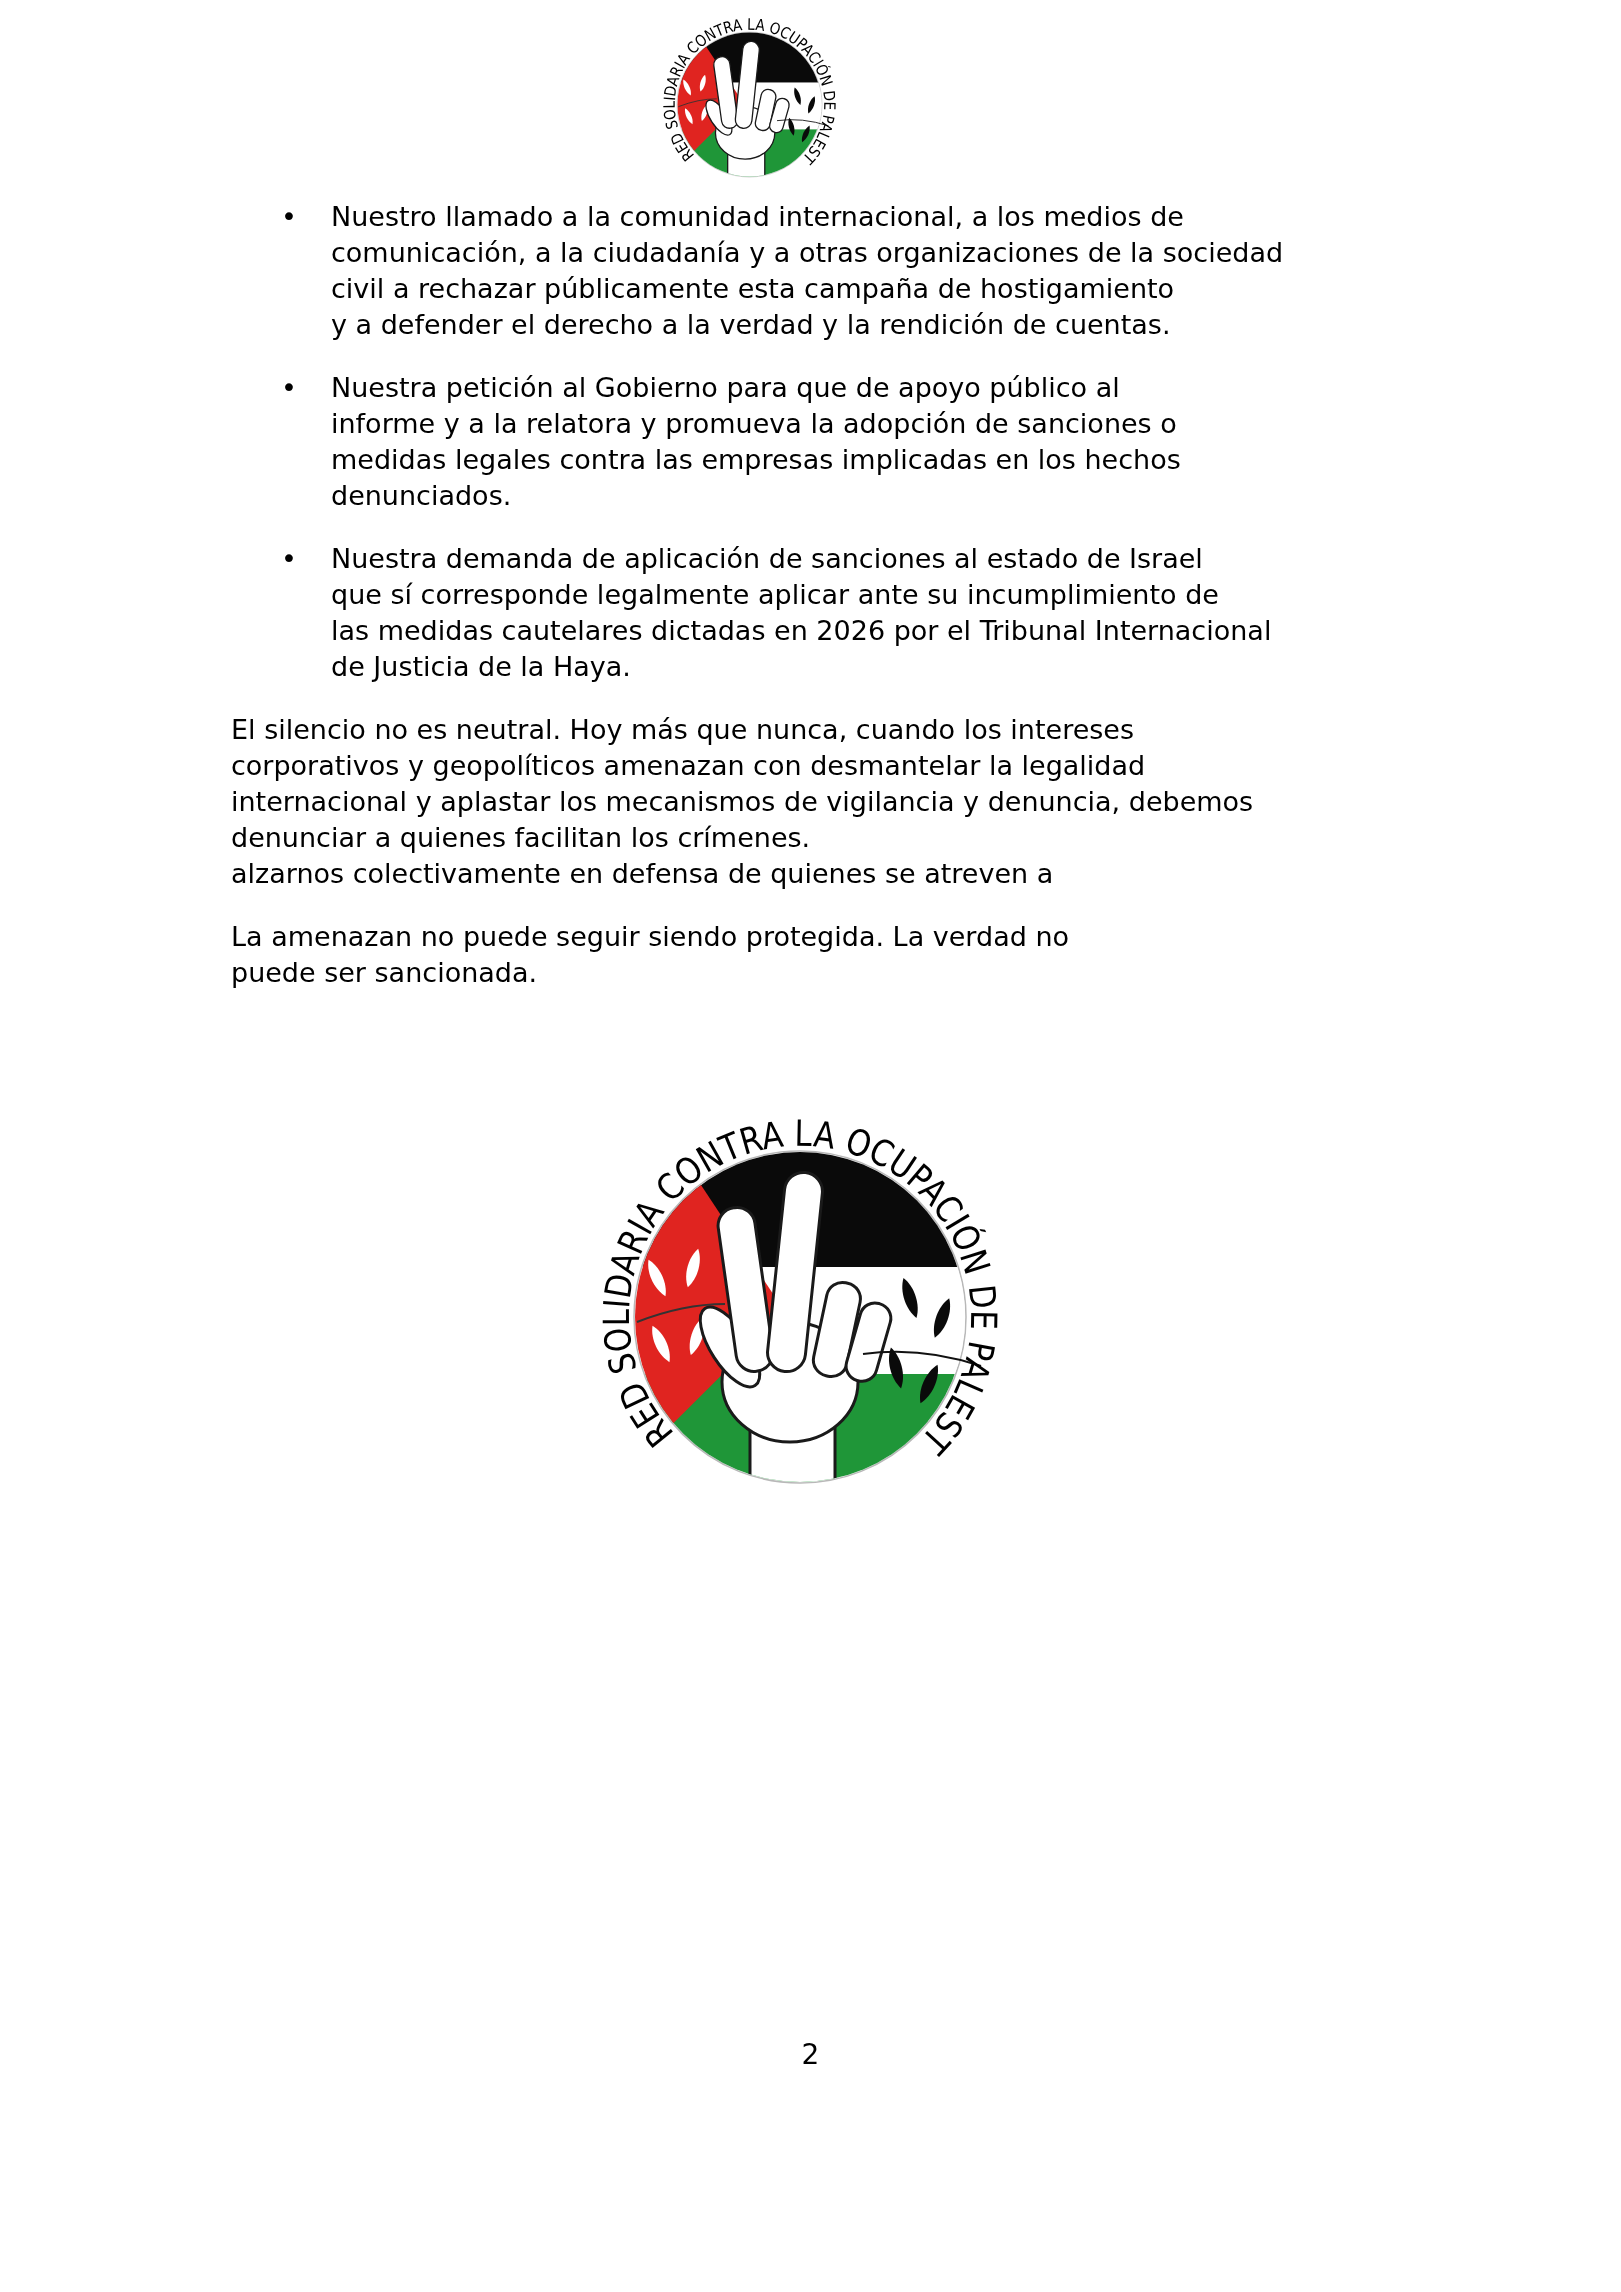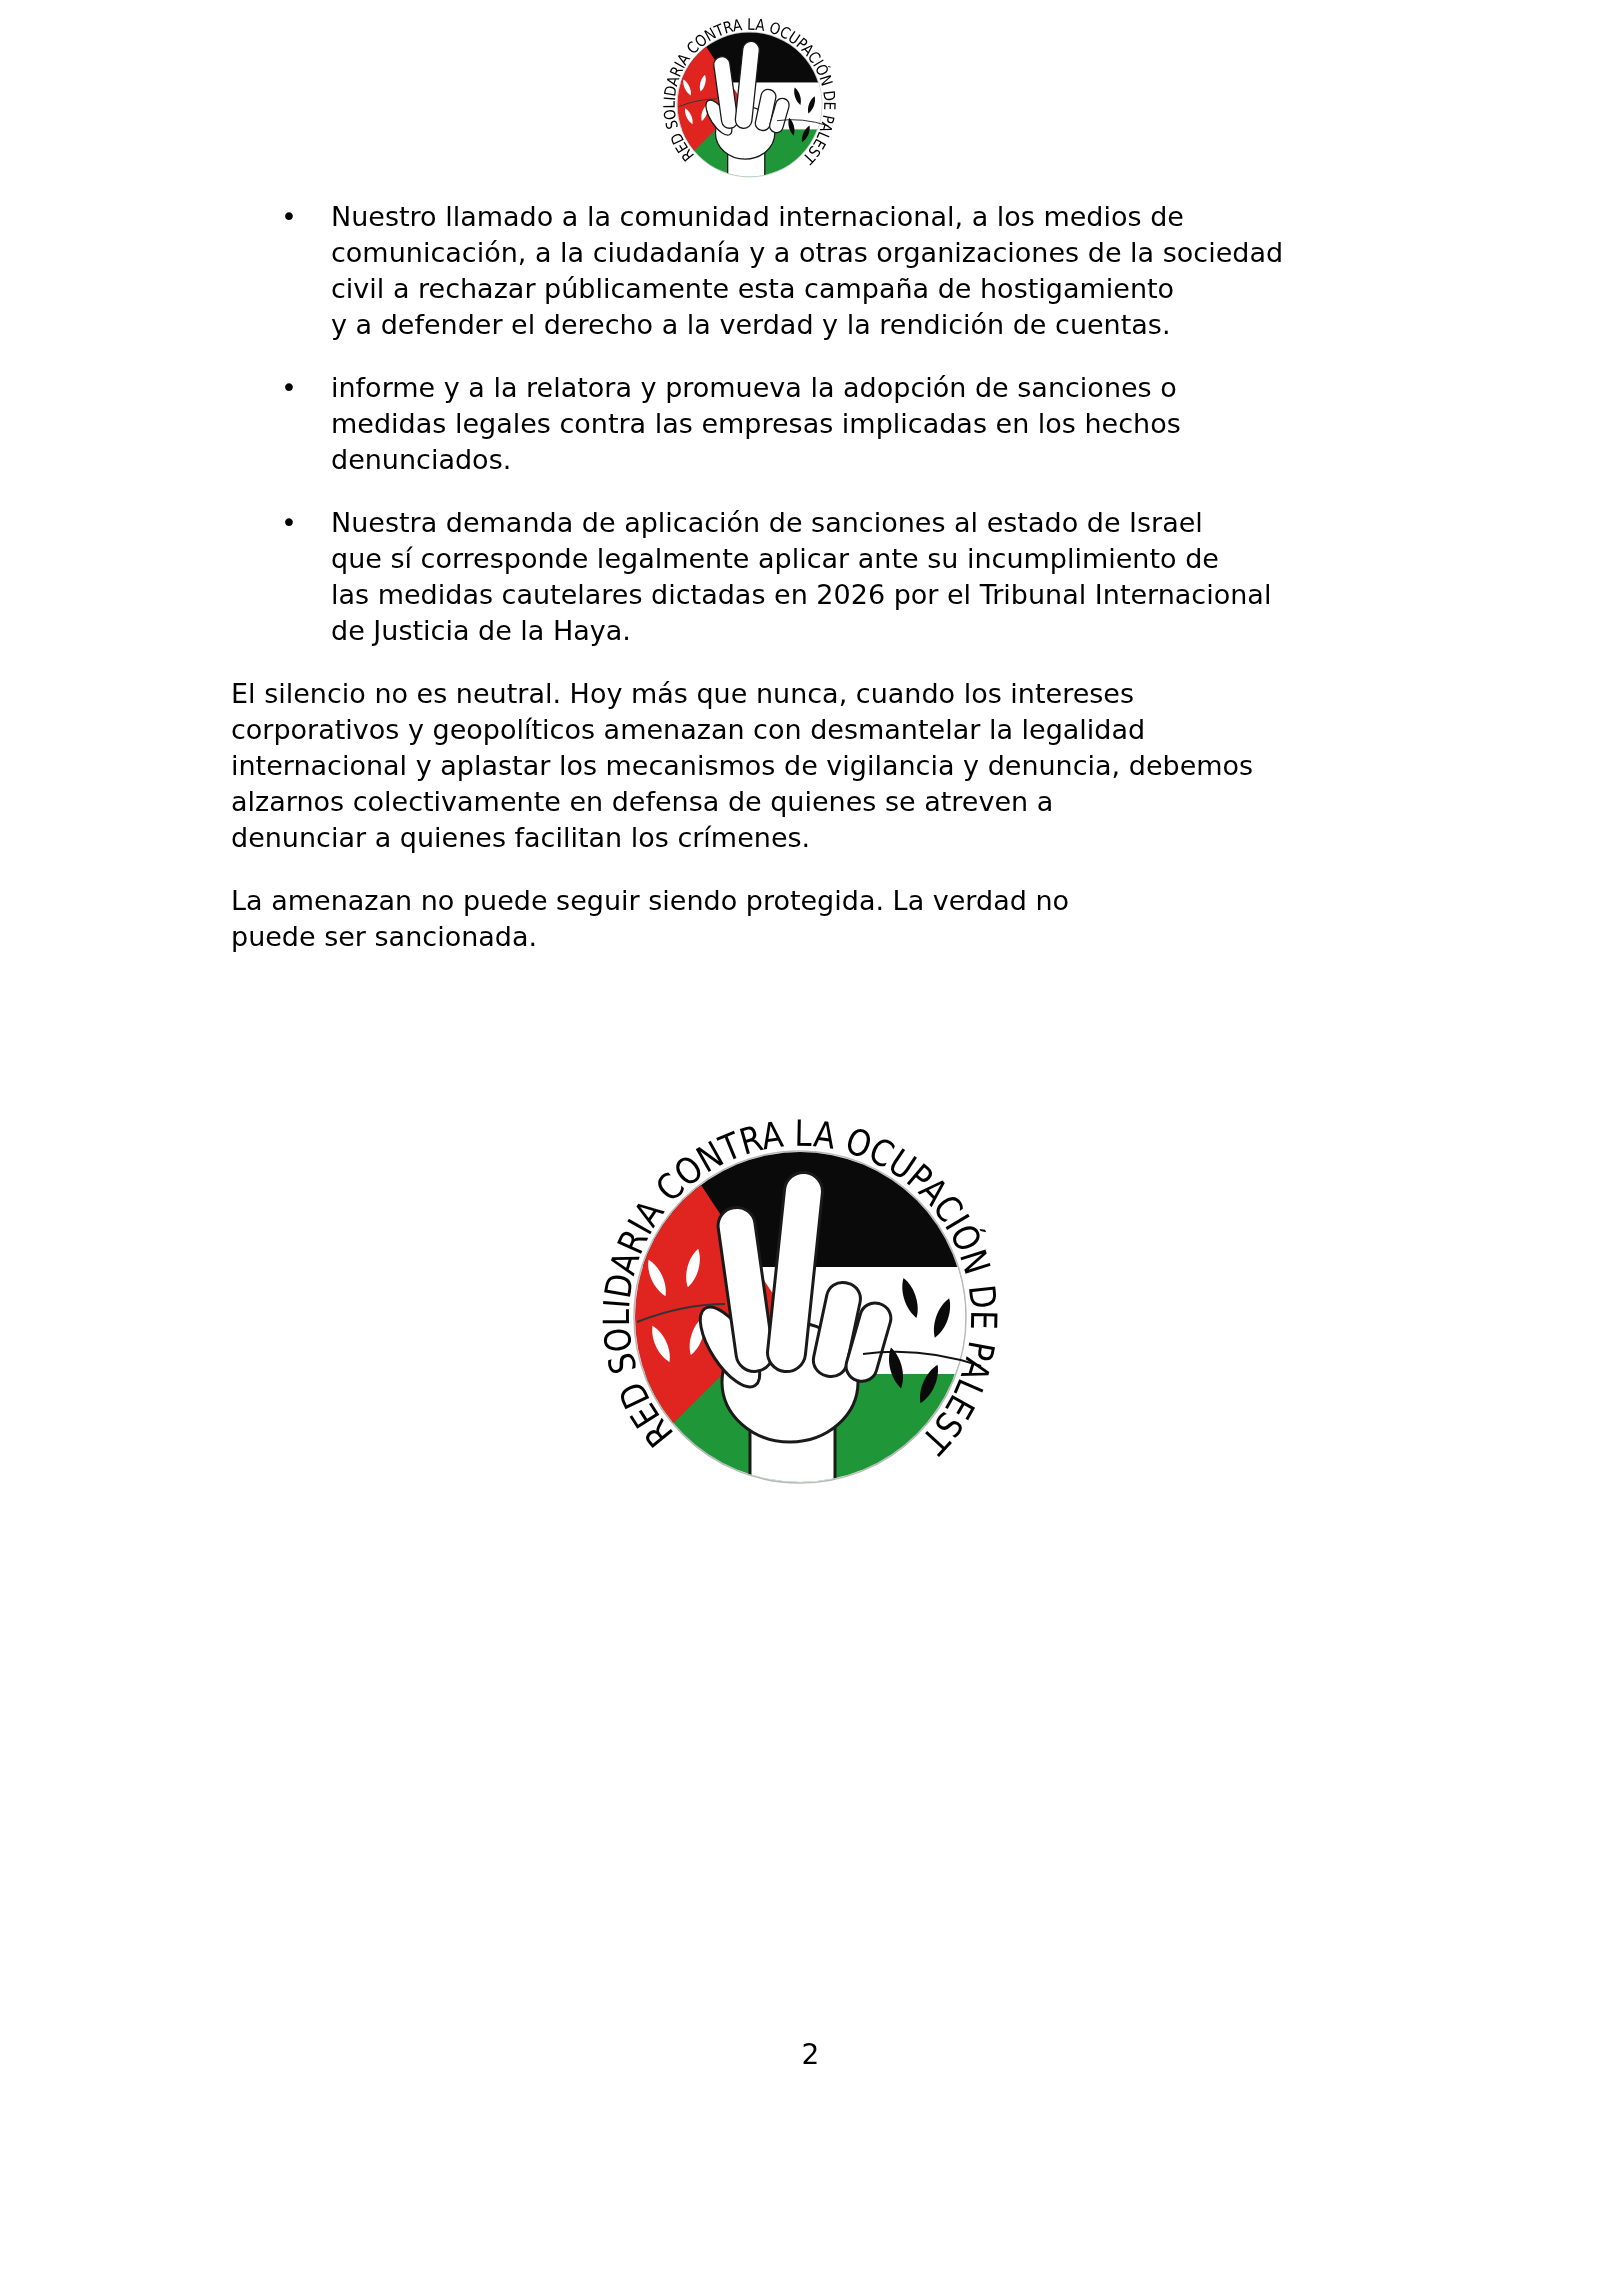--- a/index.html
+++ b/index.html
@@ -76,37 +76,38 @@
   <div class="content">
       <div class="block bullet">
         <span class="bullet-marker">•</span>
         <div class="line"><span>Nuestro llamado a la comunidad internacional, a los medios de</span></div>
         <div class="line"><span>comunicación, a la ciudadanía y a otras organizaciones de la sociedad</span></div>
         <div class="line"><span>civil a </span><span class="b">rechazar públicamente esta campaña de hostigamiento</span></div>
         <div class="line"><span>y a defender el derecho a la verdad y la rendición de cuentas.</span></div>
       </div>
       <div class="block bullet">
         <span class="bullet-marker">•</span>
+        <div class="line"><span>Nuestra </span><span class="b">petición al Gobierno</span><span> para que </span><span class="b">de apoyo público al</span></div>
         <div class="line"><span class="b">informe y a la relatora</span><span> y promueva la adopción de sanciones o</span></div>
         <div class="line"><span>medidas legales contra las empresas implicadas en los hechos</span></div>
         <div class="line"><span>denunciados.</span></div>
       </div>
       <div class="block bullet">
         <span class="bullet-marker">•</span>
         <div class="line"><span>Nuestra demanda de </span><span class="b">aplicación de sanciones al estado de Israel</span></div>
         <div class="line"><span class="b">que sí corresponde legalmente aplicar</span><span> ante su incumplimiento de</span></div>
         <div class="line"><span>las medidas cautelares dictadas en 2026 por el Tribunal Internacional</span></div>
         <div class="line"><span>de Justicia de la Haya.</span></div>
       </div>
       <div class="block para">
         <div class="line"><span>El silencio no es neutral. Hoy más que nunca, cuando los intereses</span></div>
         <div class="line"><span>corporativos y geopolíticos amenazan con desmantelar la legalidad</span></div>
         <div class="line"><span>internacional y aplastar los mecanismos de vigilancia y denuncia, debemos</span></div>
+        <div class="line"><span class="b">denunciar a quienes facilitan los crímenes</span><span>.</span></div>
         <div class="line"><span class="b">alzarnos colectivamente en defensa de quienes se atreven a</span></div>
-        <div class="line"><span class="b">denunciar a quienes facilitan los crímenes</span><span>.</span></div>
       </div>
       <div class="block para">
         <div class="line"><span class="b">La amenazan no puede seguir siendo protegida. La verdad no</span></div>
         <div class="line"><span class="b">puede ser sancionada.</span></div>
       </div>
     </div>
 
   <svg class="logo-bottom" viewBox="0 0 410 410">
     <use href="#rscop-logo"></use>
   </svg>

